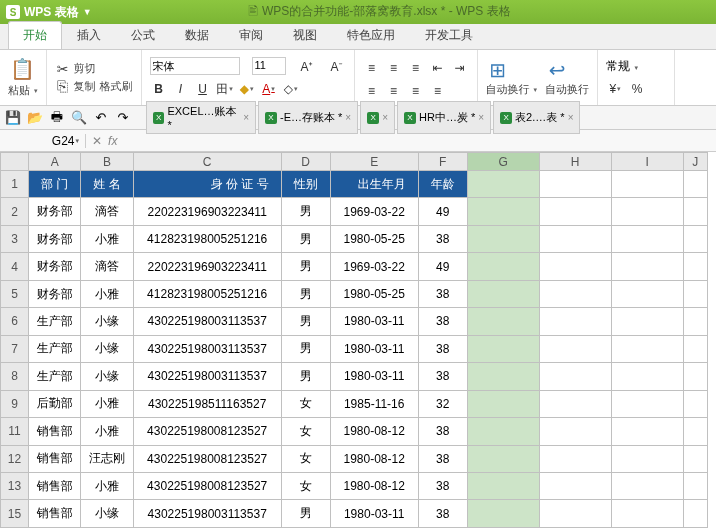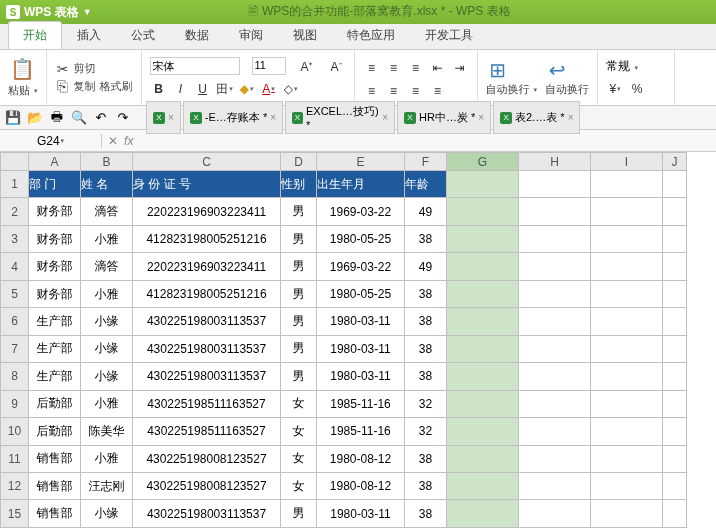--- a/index.html
+++ b/index.html
@@ -24,29 +24,29 @@
 .fmt-row { display: flex; gap: 4px; margin-top: 3px; }
 .fmt-btn { width: 18px; height: 18px; display: flex; align-items: center; justify-content: center; font-size: 12px; cursor: pointer; color: #333; }
 .drop-sm { font-size: 7px; color: #666; margin-left: 1px; }
 .qat { background: #f5f5f5; border-bottom: 1px solid #ccc; height: 24px; display: flex; align-items: center; padding: 0 4px; gap: 4px; }
 .qat-btn { width: 18px; height: 18px; display: flex; align-items: center; justify-content: center; cursor: pointer; font-size: 13px; }
 .doc-tabs { display: flex; gap: 2px; margin-left: 10px; }
 .doc-tab { background: #eaeaea; border: 1px solid #c8c8c8; padding: 2px 6px; font-size: 11px; display: flex; align-items: center; gap: 3px; cursor: pointer; max-width: 110px; }
 .doc-tab .xi { width: 12px; height: 12px; background: #2a8c3c; color: #fff; font-size: 8px; display: flex; align-items: center; justify-content: center; border-radius: 2px; }
 .doc-tab .close { color: #888; font-size: 10px; }
 .formula-bar { background: #f8f8f8; border-bottom: 1px solid #ccc; height: 22px; display: flex; align-items: center; }
-.name-box { width: 102px; border-right: 1px solid #ccc; padding: 0 6px; font-size: 12px; display: flex; align-items: center; justify-content: center; }
+.name-box { width: 86px; border-right: 1px solid #ccc; padding: 0 6px; font-size: 12px; display: flex; align-items: center; justify-content: flex-end; }
 .fx-area { display: flex; align-items: center; padding: 0 6px; gap: 6px; }
 .fx-btn { color: #888; cursor: pointer; }
 .grid-wrap { display: flex; height: calc(100% - 24px - 26px - 56px - 24px - 22px); overflow: hidden; }
 table { border-collapse: collapse; table-layout: fixed; }
 th, td { border: 1px solid #c0c0c0; font-size: 12px; overflow: hidden; white-space: nowrap; }
 .col-head th { background: #e8e8e8; text-align: center; font-weight: normal; height: 18px; color: #555; }
 .row-head { background: #e8e8e8; text-align: center; width: 28px; color: #555; }
-.hdr-cell { background: #1e5a9c; color: #fff; text-align: left; padding: 2px 0; }
+.hdr-cell { background: #1e5a9c; color: #fff; text-align: right; padding: 2px 12px; }
 .data-cell { text-align: center; padding: 2px 0; }
 .sel-col { background: #cde4c8 !important; }
 .sel-col-head { background: #b5d5ae !important; }
 .col-A { width: 52px; } .col-B { width: 52px; } .col-C { width: 148px; }
 .col-D { width: 36px; } .col-E { width: 88px; } .col-F { width: 42px; }
 .col-G { width: 72px; } .col-H { width: 72px; } .col-I { width: 72px; } .col-J { width: 24px; }
 </style>
 </head>
 <body>
 
@@ -154,30 +154,30 @@
 <div class="qat">
   <span class="qat-btn" style="color:#6a9e3e">💾</span>
   <span class="qat-btn" style="color:#d4a017">📂</span>
   <span class="qat-btn">🖶</span>
   <span class="qat-btn">🔍</span>
   <span class="qat-btn">↶</span>
   <span class="qat-btn">↷</span>
   <div class="doc-tabs" id="doc-tabs">
       <div class="doc-tab">
         <span class="xi">X</span>
+        <span>EXCEL…账本 *</span>
         <span class="close">×</span>
       </div>
       <div class="doc-tab">
         <span class="xi">X</span>
         <span>-E…存账本 *</span>
         <span class="close">×</span>
       </div>
       <div class="doc-tab">
         <span class="xi">X</span>
-        <span>EXCEL…技巧) *</span>
         <span class="close">×</span>
       </div>
       <div class="doc-tab">
         <span class="xi">X</span>
         <span>HR中…炭 *</span>
         <span class="close">×</span>
       </div>
       <div class="doc-tab">
         <span class="xi">X</span>
         <span>表2.…表 *</span>
@@ -325,33 +325,20 @@
           <td class="data-cell col-C">430225198511163527</td>
           <td class="data-cell col-D">女</td>
           <td class="data-cell col-E">1985-11-16</td>
           <td class="data-cell col-F">32</td>
           <td class="data-cell col-G sel-col"></td>
           <td class="data-cell col-H"></td>
           <td class="data-cell col-I"></td>
           <td class="data-cell col-J"></td>
         </tr>
         <tr>
-          <td class="row-head">10</td>
-          <td class="data-cell col-A">后勤部</td>
-          <td class="data-cell col-B">陈美华</td>
-          <td class="data-cell col-C">430225198511163527</td>
-          <td class="data-cell col-D">女</td>
-          <td class="data-cell col-E">1985-11-16</td>
-          <td class="data-cell col-F">32</td>
-          <td class="data-cell col-G sel-col"></td>
-          <td class="data-cell col-H"></td>
-          <td class="data-cell col-I"></td>
-          <td class="data-cell col-J"></td>
-        </tr>
-        <tr>
           <td class="row-head">11</td>
           <td class="data-cell col-A">销售部</td>
           <td class="data-cell col-B">小雅</td>
           <td class="data-cell col-C">430225198008123527</td>
           <td class="data-cell col-D">女</td>
           <td class="data-cell col-E">1980-08-12</td>
           <td class="data-cell col-F">38</td>
           <td class="data-cell col-G sel-col"></td>
           <td class="data-cell col-H"></td>
           <td class="data-cell col-I"></td>
@@ -364,20 +351,33 @@
           <td class="data-cell col-C">430225198008123527</td>
           <td class="data-cell col-D">女</td>
           <td class="data-cell col-E">1980-08-12</td>
           <td class="data-cell col-F">38</td>
           <td class="data-cell col-G sel-col"></td>
           <td class="data-cell col-H"></td>
           <td class="data-cell col-I"></td>
           <td class="data-cell col-J"></td>
         </tr>
         <tr>
+          <td class="row-head">13</td>
+          <td class="data-cell col-A">销售部</td>
+          <td class="data-cell col-B">小雅</td>
+          <td class="data-cell col-C">430225198008123527</td>
+          <td class="data-cell col-D">女</td>
+          <td class="data-cell col-E">1980-08-12</td>
+          <td class="data-cell col-F">38</td>
+          <td class="data-cell col-G sel-col"></td>
+          <td class="data-cell col-H"></td>
+          <td class="data-cell col-I"></td>
+          <td class="data-cell col-J"></td>
+        </tr>
+        <tr>
           <td class="row-head">15</td>
           <td class="data-cell col-A">销售部</td>
           <td class="data-cell col-B">小缘</td>
           <td class="data-cell col-C">430225198003113537</td>
           <td class="data-cell col-D">男</td>
           <td class="data-cell col-E">1980-03-11</td>
           <td class="data-cell col-F">38</td>
           <td class="data-cell col-G sel-col"></td>
           <td class="data-cell col-H"></td>
           <td class="data-cell col-I"></td>

